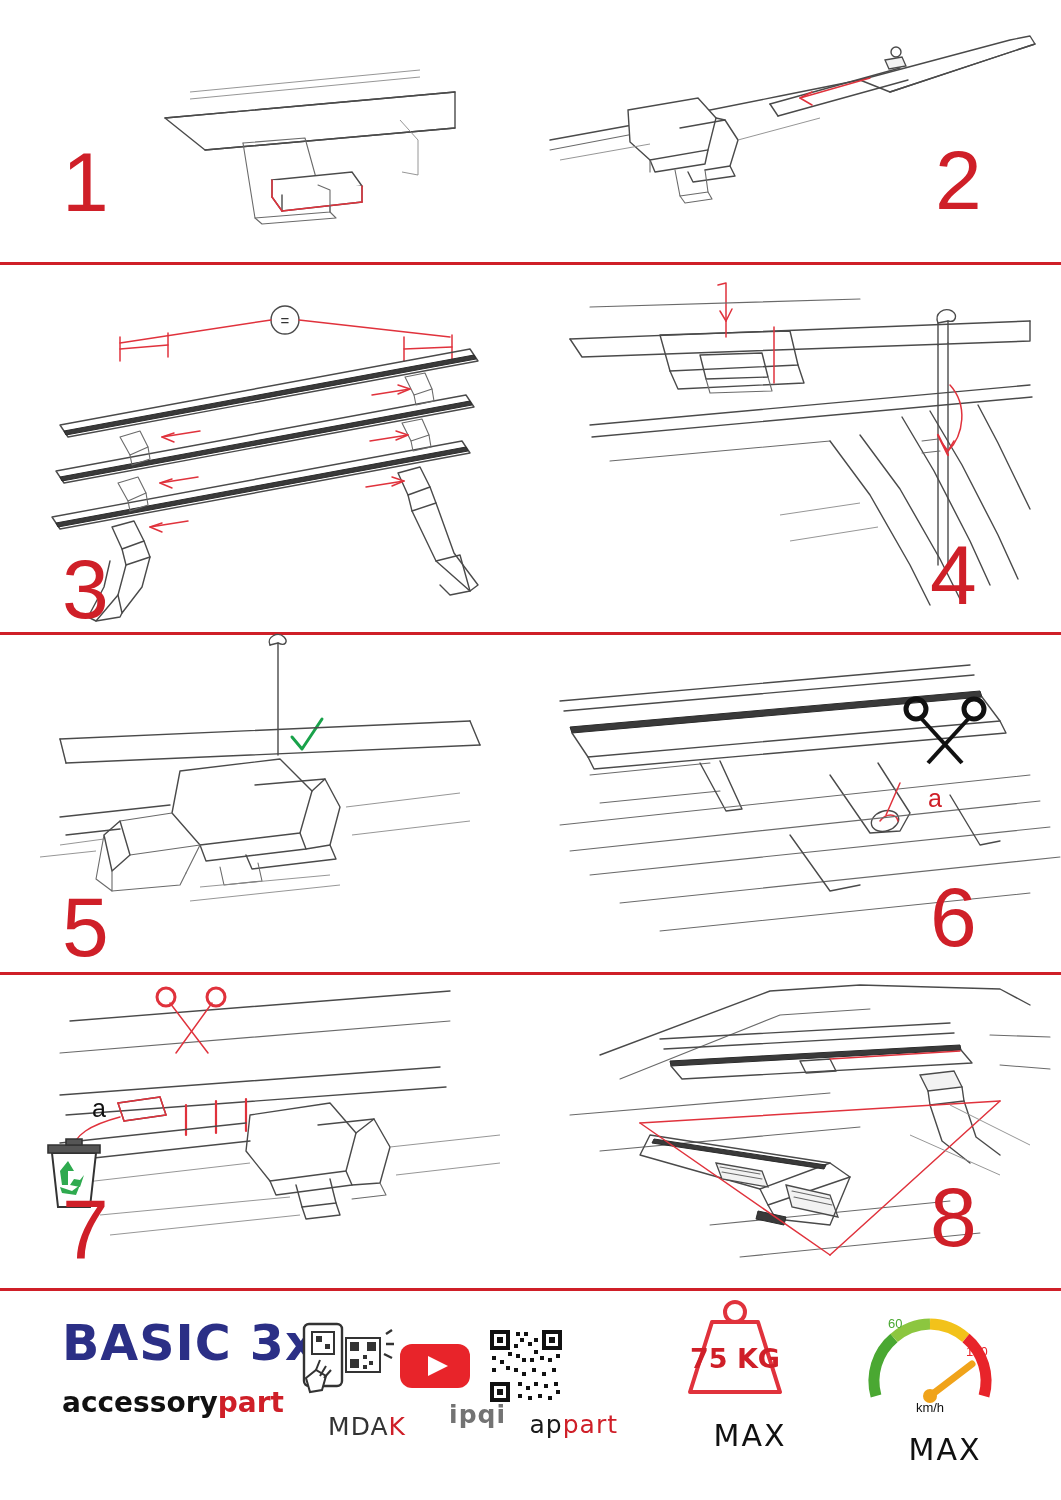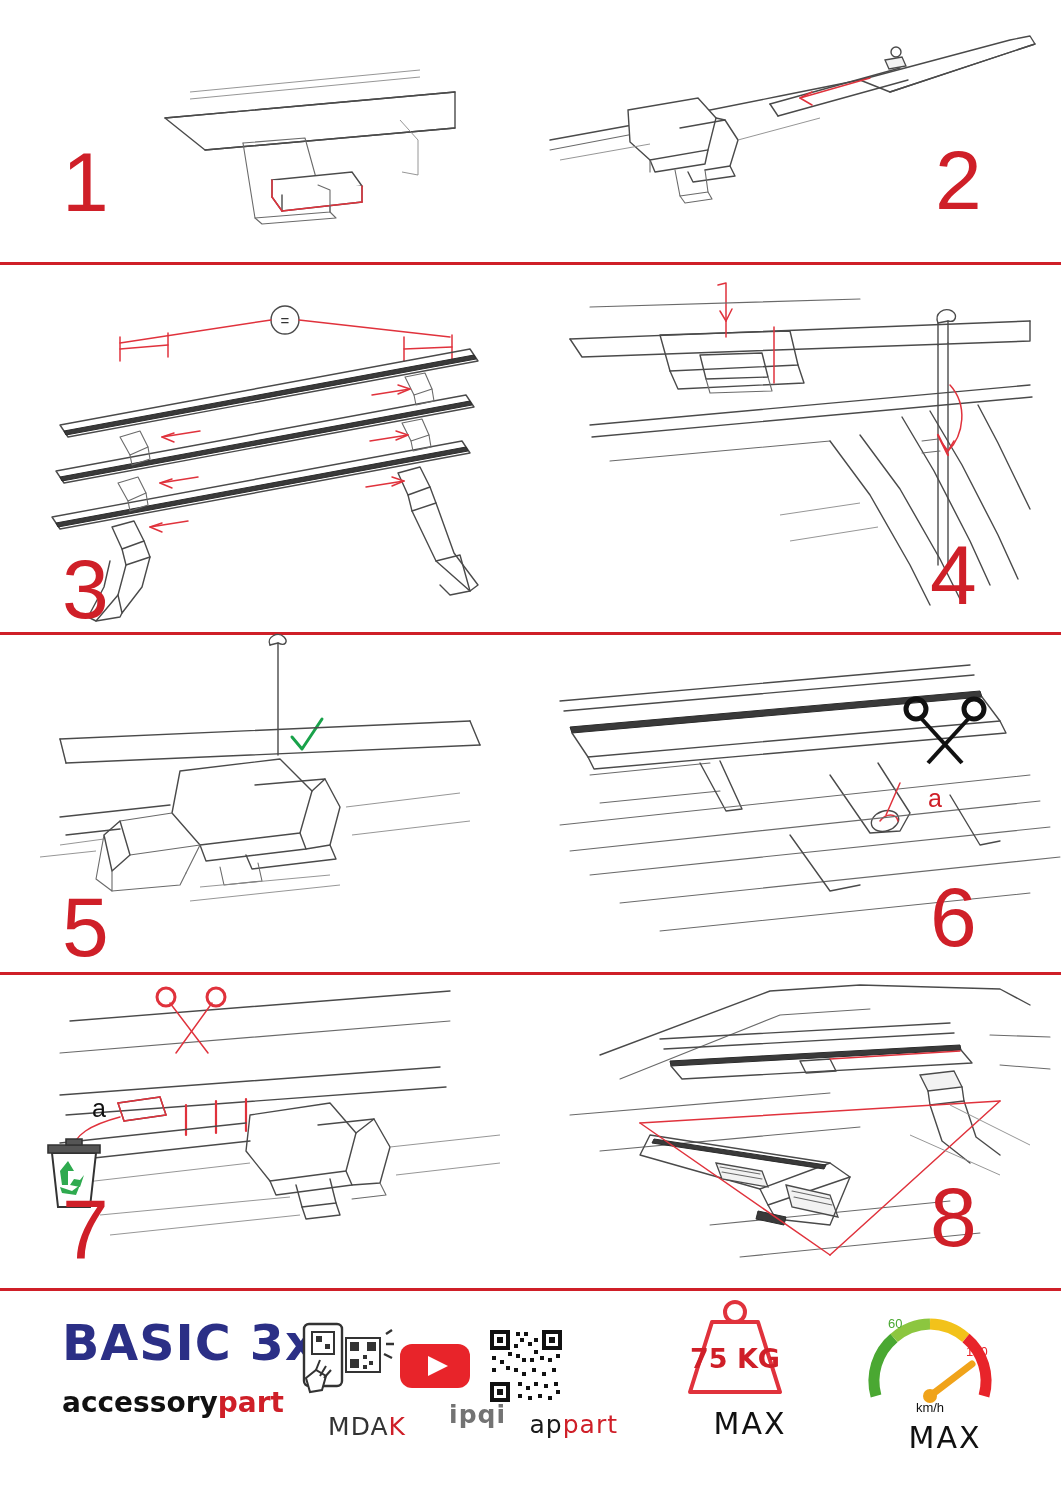--- a/index.html
+++ b/index.html
@@ -32,21 +32,21 @@
 
   .logoblock{position:absolute;text-align:right;}
   .logotext{font-size:25px;letter-spacing:1px;margin-top:6px;font-family:"DejaVu Sans",sans-serif;}
   .mdak{color:#333;font-weight:500;}
   .mdak .k{color:#cf1f28;}
   .ipqi{color:#737373;font-weight:700;}
   .apline{color:#1a1a1a;}
   .apline .l{color:#cf1f28;}
 
   .maxblock{position:absolute;text-align:center;}
-  .maxlabel{font-size:30px;color:#111;letter-spacing:2px;margin-top:0;font-family:"DejaVu Sans",sans-serif;}
+  .maxlabel{font-size:30px;color:#111;letter-spacing:2px;margin-top:12px;font-family:"DejaVu Sans",sans-serif;}
   .kgtext{font-size:27px;fill:#cf1f28;font-weight:bold;font-family:"DejaVu Sans",sans-serif;}
 </style>
 </head>
 <body>
 
 <div class="sheet">
 
   <div class="hrule" style="top:262px;"></div>
   <div class="hrule" style="top:632px;"></div>
   <div class="hrule" style="top:972px;"></div>

